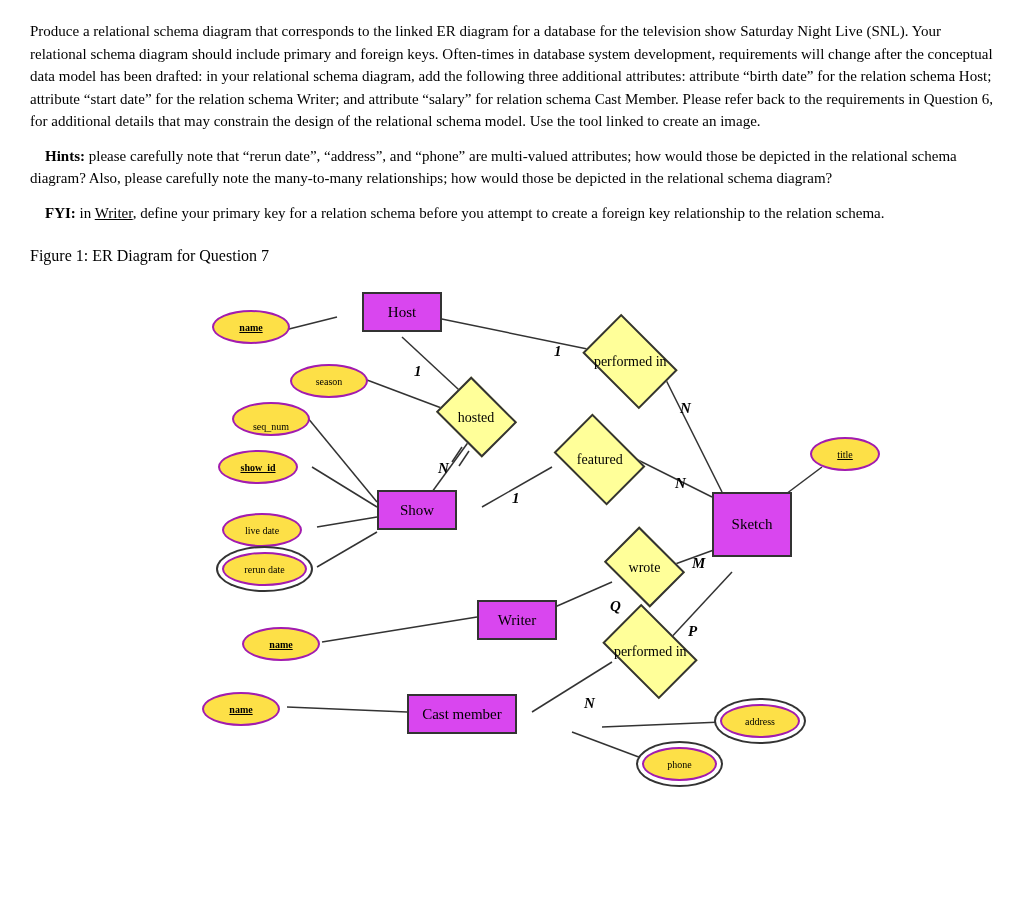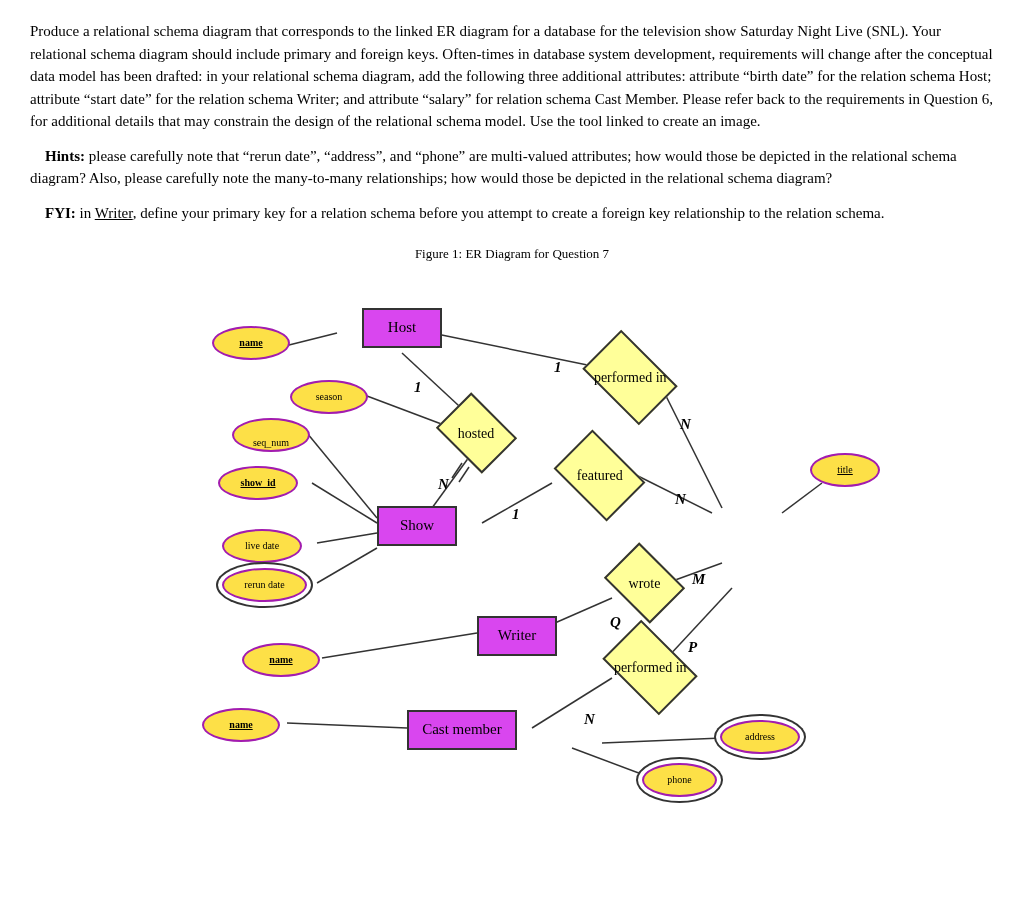--- a/index.html
+++ b/index.html
@@ -9,23 +9,23 @@
       color: #000;
       padding: 20px 30px;
       font-size: 15px;
       line-height: 1.5;
     }
     .main-text { margin-bottom: 12px; }
     .hints-para { margin-bottom: 12px; }
     .fyi-para { margin-bottom: 20px; }
     .fyi-para span.underline { text-decoration: underline; }
     .figure-label {
-      text-align: center;
-      font-size: 13px;
-      margin-bottom: 24px;
+      text-align: left;
+      font-size: 16px;
+      margin-bottom: 4px;
     }
     .diagram-container {
       position: relative;
       width: 780px;
       height: 520px;
       margin: 0 auto;
     }
     
     .entity {
       position: absolute;
@@ -159,20 +159,23 @@
   </div>
 
   <div class="entity" style="left:355px;top:328px;width:80px;height:40px;">
     <span>Writer</span>
   </div>
 
   <div class="entity" style="left:285px;top:422px;width:110px;height:40px;">
     <span>Cast member</span>
   </div>
 
+  <div class="entity" style="left:590px;top:220px;width:80px;height:65px;">
+    <span>Sketch</span>
+  </div>
 
   <div class="relationship" style="left:322px;top:120px;width:65px;height:50px;">
     <span>hosted</span>
   </div>
 
   <div class="relationship" style="left:440px;top:160px;width:75px;height:55px;">
     <span>featured</span>
   </div>
 
   <div class="relationship" style="left:468px;top:62px;width:80px;height:55px;">

